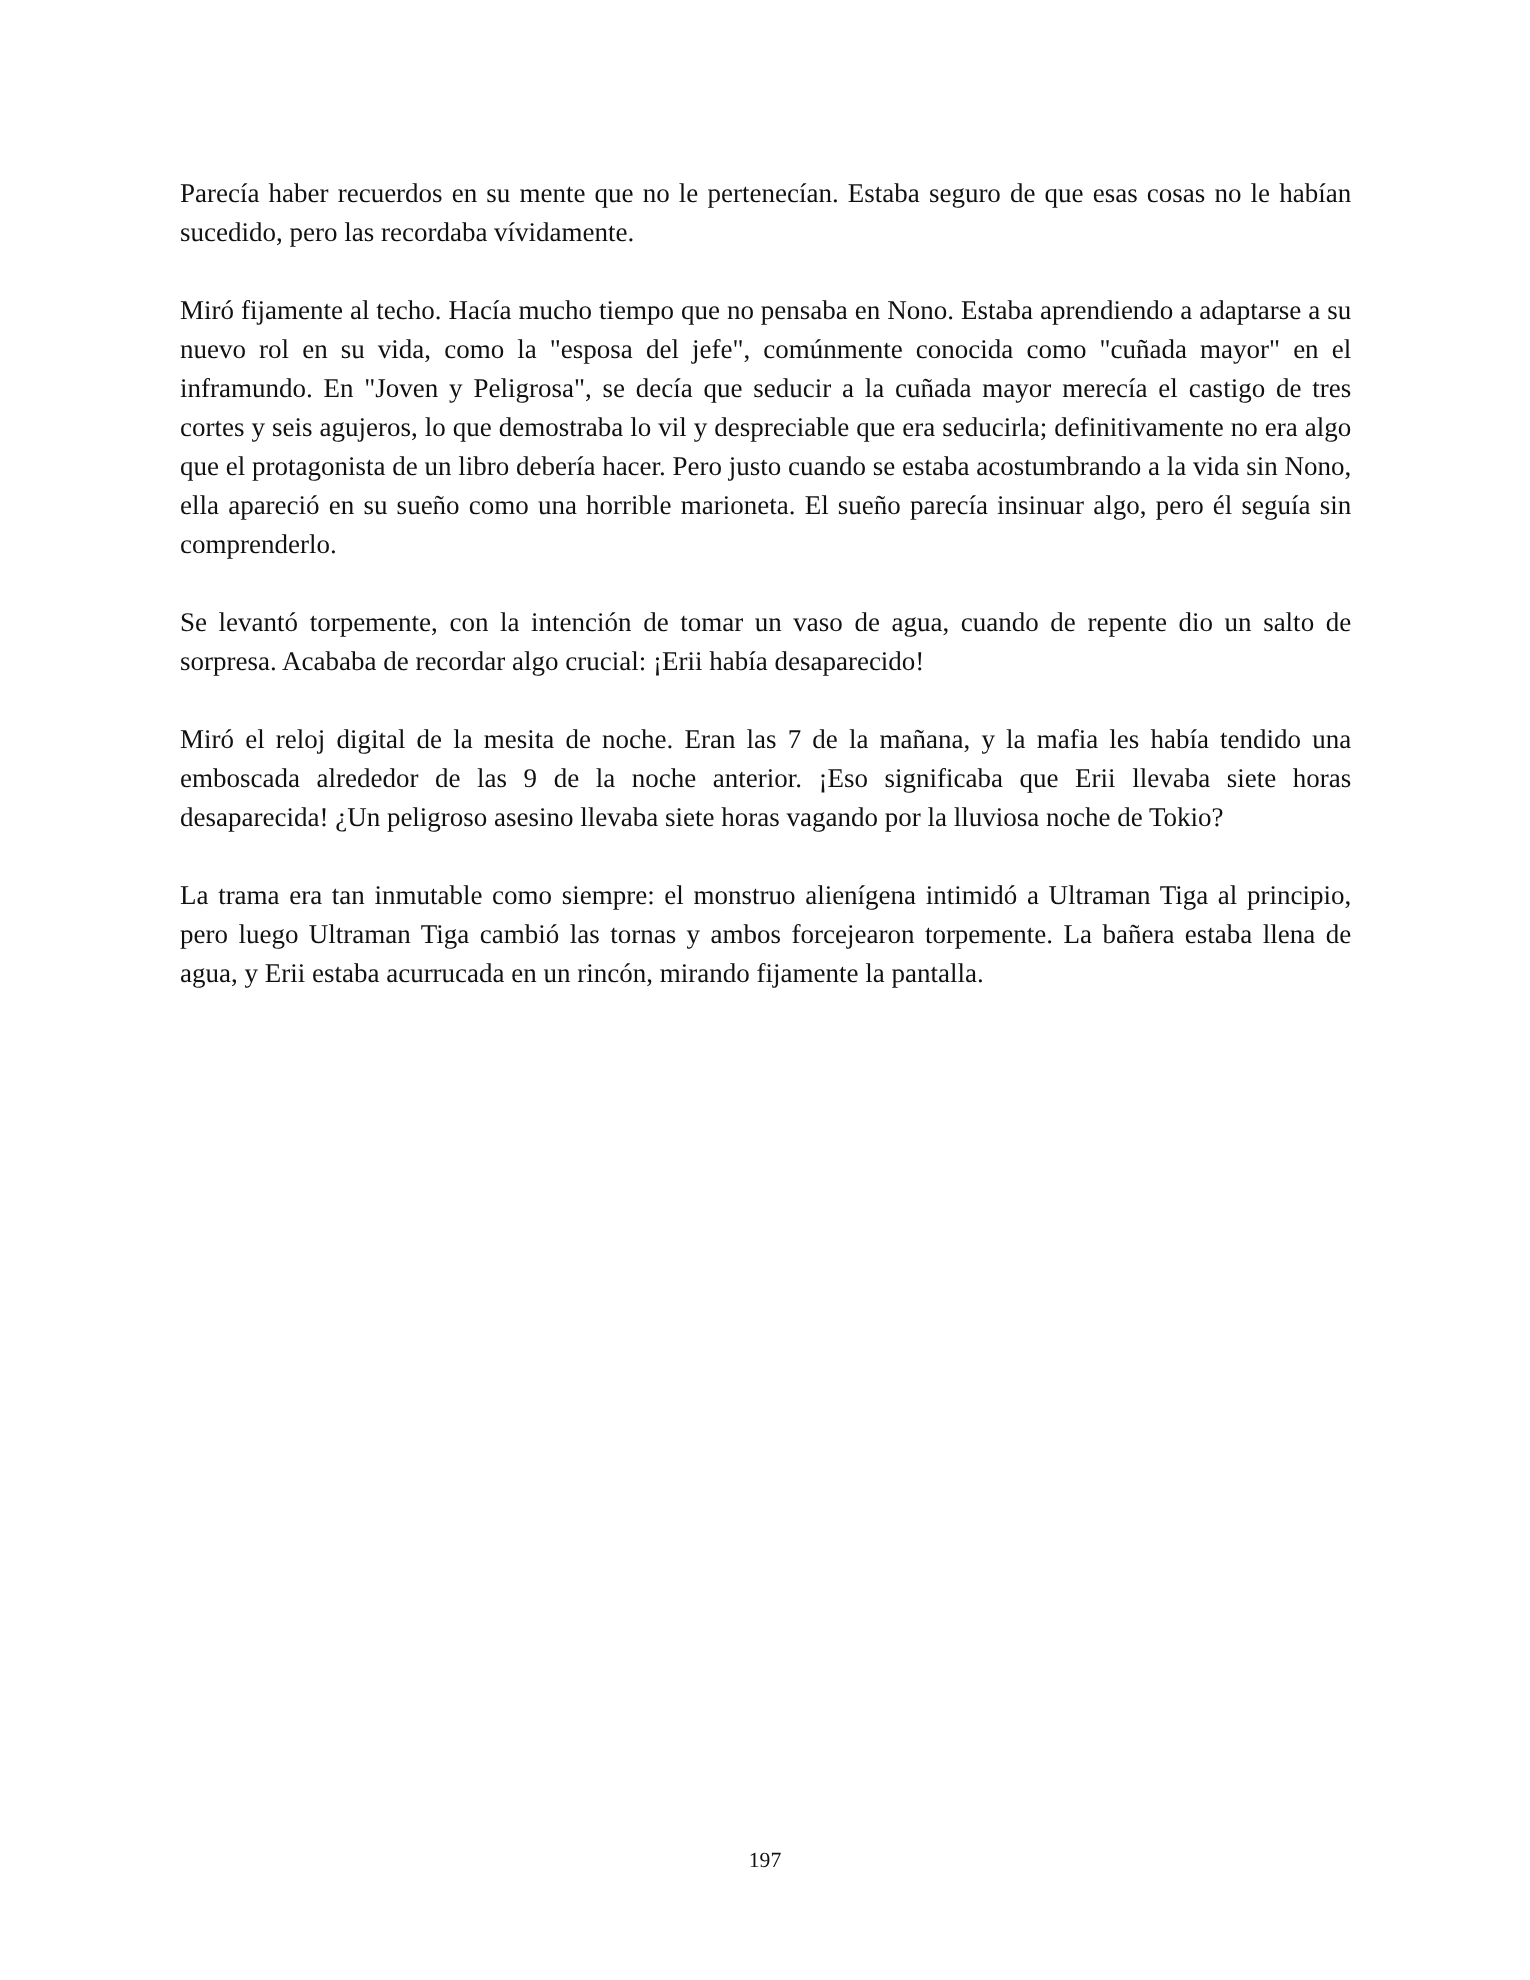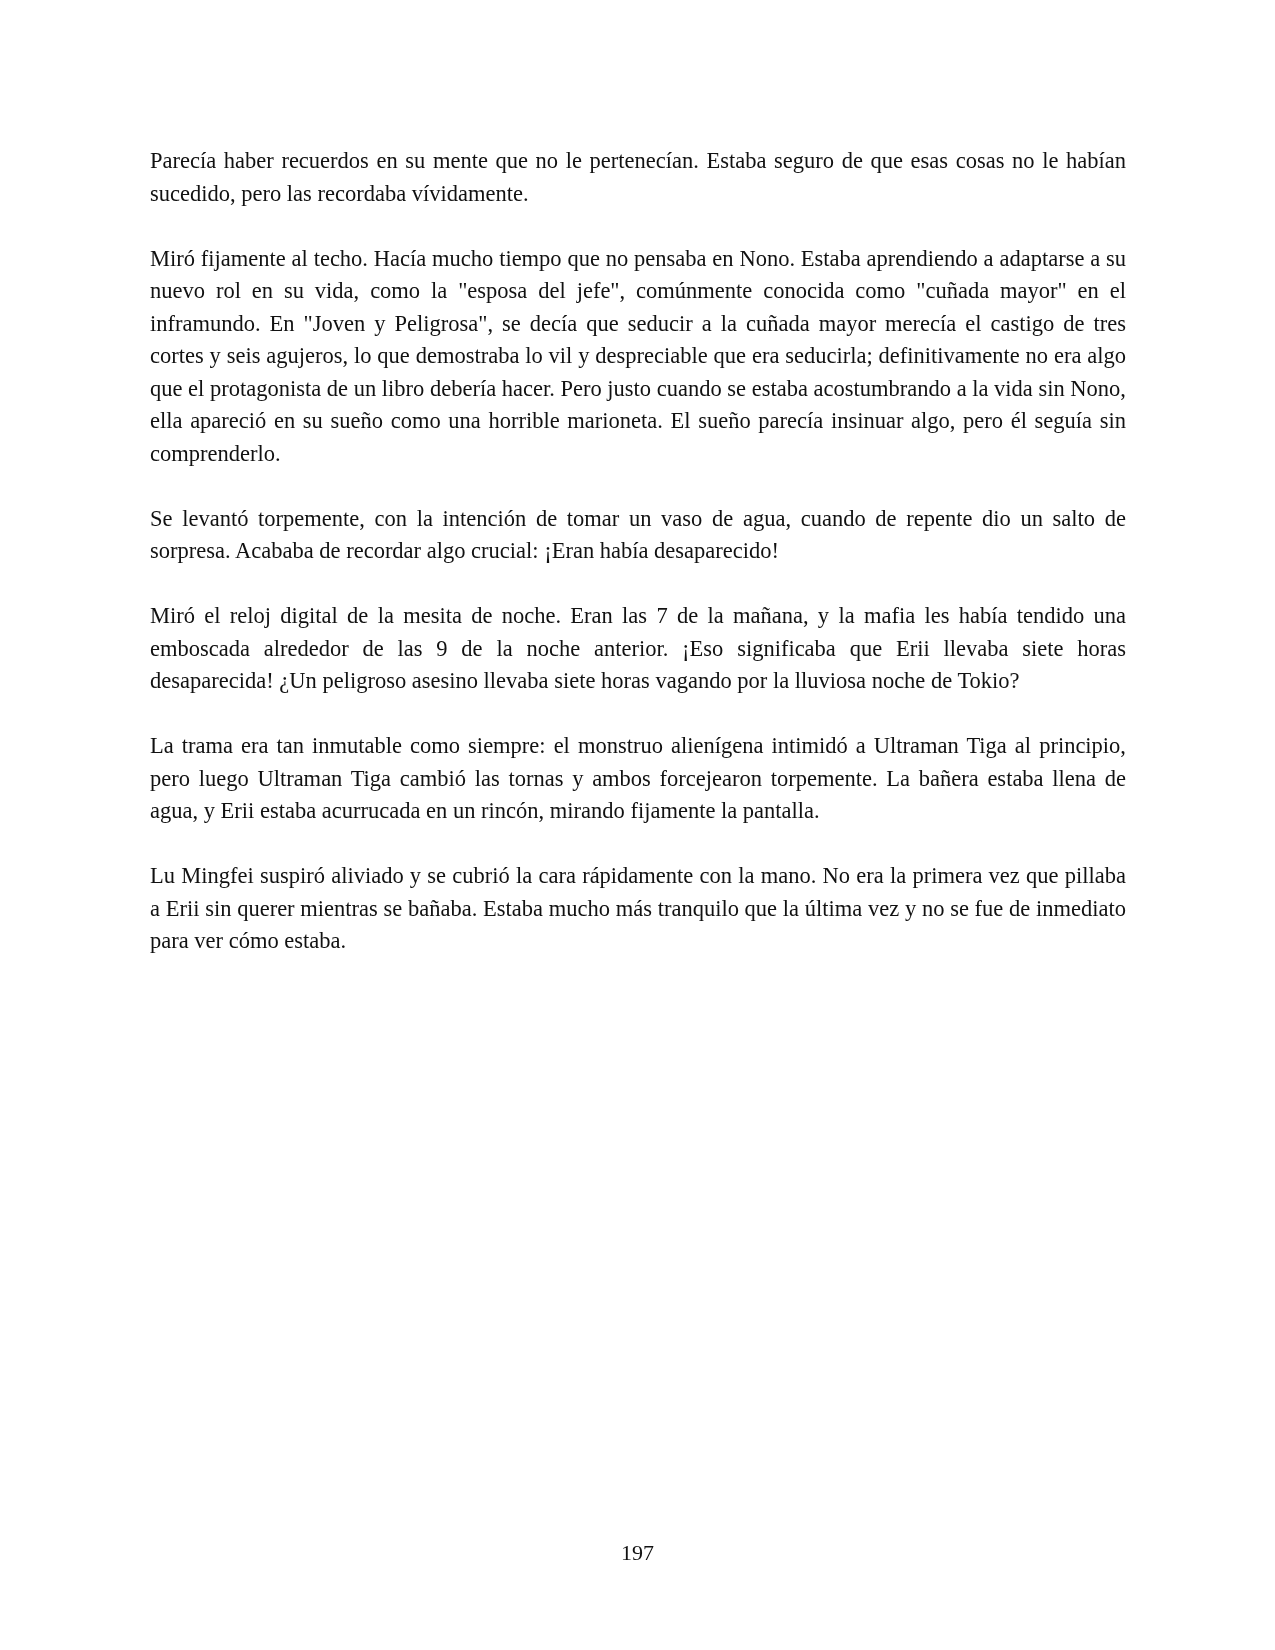--- a/index.html
+++ b/index.html
@@ -35,30 +35,29 @@
       text-align: justify;
     }
     .text-body p:last-child { margin-bottom: 0; }
     .page-number {
       position: absolute;
       left: 0;
       width: 1275px;
       top: 1540px;
       text-align: center;
       font-family: "Liberation Serif", "DejaVu Serif", serif;
-      font-size: 22px;
+      font-size: 18px;
       color: #111111;
     }
   </style>
 </head>
 <body>
 
 <div class="page">
   <div class="text-body">
     <p>Parecía haber recuerdos en su mente que no le pertenecían. Estaba seguro de que esas cosas no le habían sucedido, pero las recordaba vívidamente.</p>
     <p>Miró fijamente al techo. Hacía mucho tiempo que no pensaba en Nono. Estaba aprendiendo a adaptarse a su nuevo rol en su vida, como la "esposa del jefe", comúnmente conocida como "cuñada mayor" en el inframundo. En "Joven y Peligrosa", se decía que seducir a la cuñada mayor merecía el castigo de tres cortes y seis agujeros, lo que demostraba lo vil y despreciable que era seducirla; definitivamente no era algo que el protagonista de un libro debería hacer. Pero justo cuando se estaba acostumbrando a la vida sin Nono, ella apareció en su sueño como una horrible marioneta. El sueño parecía insinuar algo, pero él seguía sin comprenderlo.</p>
-    <p>Se levantó torpemente, con la intención de tomar un vaso de agua, cuando de repente dio un salto de sorpresa. Acababa de recordar algo crucial: ¡Eran había desaparecido!</p>
+    <p>Se levantó torpemente, con la intención de tomar un vaso de agua, cuando de repente dio un salto de sorpresa. Acababa de recordar algo crucial: ¡Erii había desaparecido!</p>
     <p>Miró el reloj digital de la mesita de noche. Eran las 7 de la mañana, y la mafia les había tendido una emboscada alrededor de las 9 de la noche anterior. ¡Eso significaba que Erii llevaba siete horas desaparecida! ¿Un peligroso asesino llevaba siete horas vagando por la lluviosa noche de Tokio?</p>
     <p>La trama era tan inmutable como siempre: el monstruo alienígena intimidó a Ultraman Tiga al principio, pero luego Ultraman Tiga cambió las tornas y ambos forcejearon torpemente. La bañera estaba llena de agua, y Erii estaba acurrucada en un rincón, mirando fijamente la pantalla.</p>
-    <p>Lu Mingfei suspiró aliviado y se cubrió la cara rápidamente con la mano. No era la primera vez que pillaba a Erii sin querer mientras se bañaba. Estaba mucho más tranquilo que la última vez y no se fue de inmediato para ver cómo estaba.</p>
   </div>
   <div class="page-number">197</div>
 </div>
 
 </body></html>

